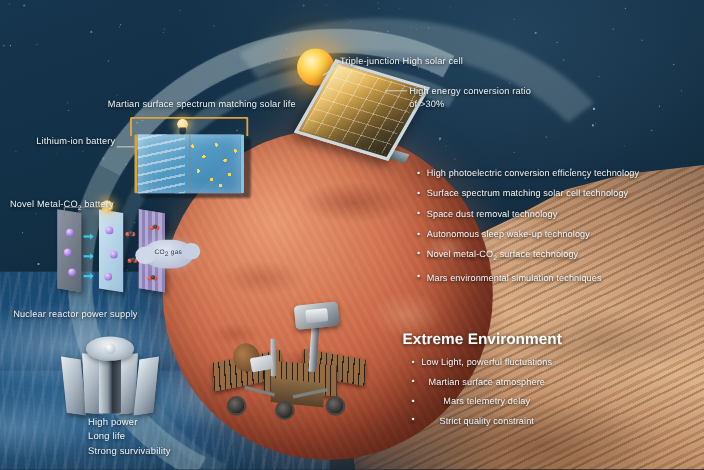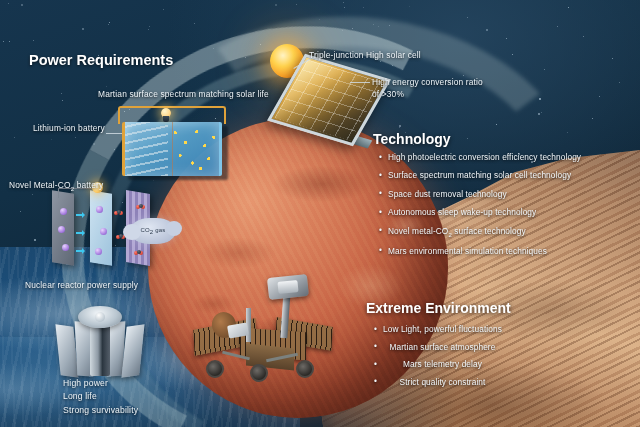--- a/index.html
+++ b/index.html
@@ -330,24 +330,24 @@
   #h-env { left:366px; top:300px; }
 
   .lbl{
     position:absolute; font-size:8.4px; color:#eef4f8; letter-spacing:.15px;
     text-shadow:0 1px 3px rgba(0,0,0,.8); line-height:1.45; white-space:nowrap;
   }
   .lbl.wrap{ white-space:normal; }
   #lbl-surface { left:98px;  top:88px; }
   #lbl-litium  { left:33px;  top:122px; }
   #lbl-metal   { left:9px;   top:179px; }
-  #lbl-nuclear { left:12px;  top:279px;padding-left:13px; }
+  #lbl-nuclear { left:12px;  top:279px; }
   #lbl-triple  { left:309px; top:49px; }
   #lbl-highenergy{ left:372px; top:76px; width:112px; }
-  #lbl-props   { left:63px;  top:377px; line-height:1.55; font-size:8.6px; }
+  #lbl-props   { left:80px;  top:377px; line-height:1.55; font-size:8.6px; }
 
   .bullets{ position:absolute; list-style:none; }
   .bullets li{
     position:relative; padding-left:9px;
     font-size:8.3px; color:#f2f7fa; letter-spacing:.1px;
     text-shadow:0 1px 3px rgba(0,0,0,.85);
     white-space:nowrap;
   }
   .bullets li::before{
     content:"•"; position:absolute; left:0; top:-.5px; color:#f2f7fa;
@@ -621,37 +621,35 @@
     <div class="rv-mast"></div>
     <div class="rv-head"></div>
     <div class="rv-leg a"></div>
     <div class="rv-leg b"></div>
     <div class="wheel w1"></div>
     <div class="wheel w2"></div>
     <div class="wheel w3"></div>
   </div>
 
 
-  <div class="h-left">Power Requirements</div>
 
   <div class="lbl" id="lbl-surface">Martian surface spectrum matching solar life</div>
   <div class="lbl" id="lbl-litium">Lithium-ion battery</div>
 
   <div class="lbl" id="lbl-metal"><span>Novel Metal-CO</span><span class="sub">2</span><span> battery</span></div>
 
   <div class="lbl" id="lbl-nuclear">Nuclear reactor power supply</div>
 
   <div class="lbl" id="lbl-triple">Triple-junction High solar cell</div>
   <div class="lbl wrap" id="lbl-highenergy">High energy conversion ratio of &gt;30%</div>
 
   <div class="lbl" id="lbl-props" style="white-space:pre-line">High power
 Long life
 Strong survivability</div>
 
-  <div class="h-right" id="h-tech">Technology</div>
   <ul class="bullets" id="ul-tech">
       <li>High photoelectric conversion efficiency technology</li>
       <li>Surface spectrum matching solar cell technology</li>
       <li>Space dust removal technology</li>
       <li>Autonomous sleep wake-up technology</li>
       <li><span>Novel metal-CO</span><span class="sub">2</span><span> surface technology</span></li>
       <li>Mars environmental simulation techniques</li>
     </ul>
 
   <div class="h-right" id="h-env">Extreme Environment</div>

